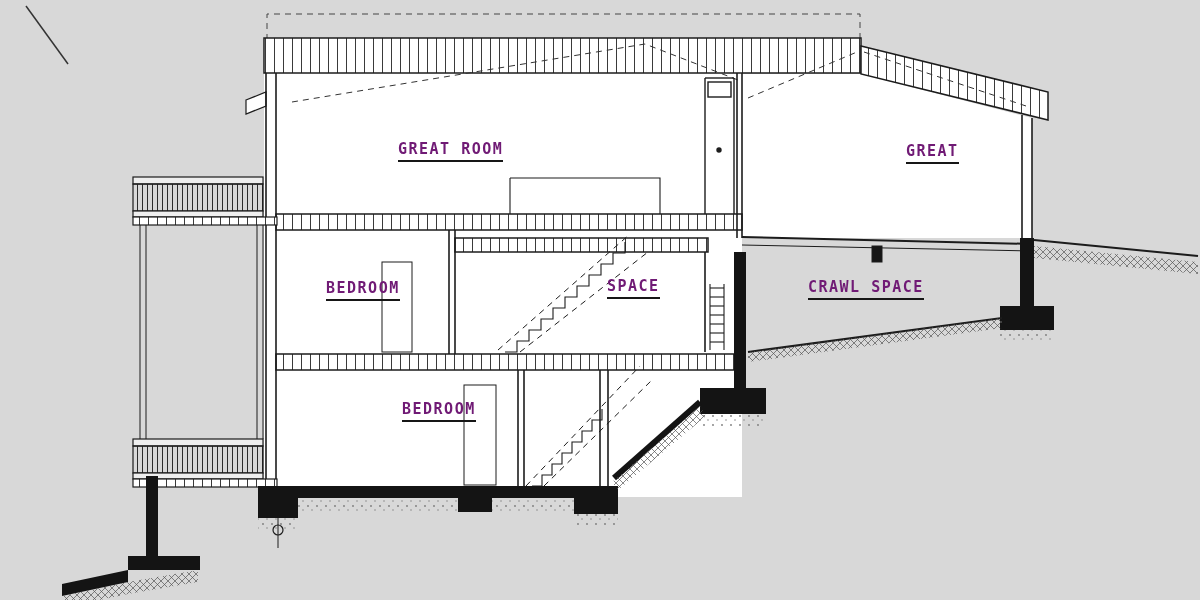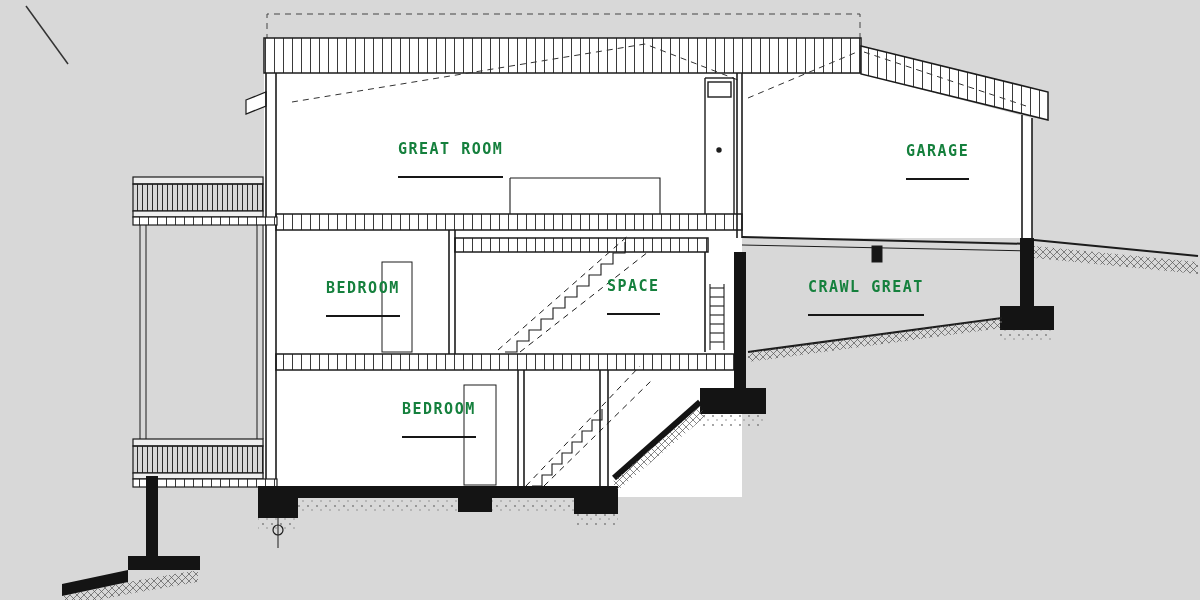--- a/index.html
+++ b/index.html
@@ -9,23 +9,23 @@
     font-family:"DejaVu Sans Mono", monospace;
   }
   #stage{position:relative;width:1200px;height:600px;background:#d8d8d8;}
   #stage svg{position:absolute;left:0;top:0;}
   .room-label{
     position:absolute;
     font-family:"DejaVu Sans Mono", monospace;
     font-weight:bold;
     font-size:15px;
     letter-spacing:1.5px;
-    color:#15803d;
+    color:#701a75;
     border-bottom:2px solid #161616;
-    padding-bottom:18px;
+    padding-bottom:2px;
     white-space:nowrap;
   }
 </style>
 </head>
 <body>
 
 <div id="stage">
 
 <svg width="1200" height="600" viewBox="0 0 1200 600">
   <defs>
@@ -188,19 +188,19 @@
     <rect x="298" y="498" width="160" height="14" fill="url(#stipple)"></rect>
     <rect x="492" y="498" width="82" height="14" fill="url(#stipple)"></rect>
     <rect x="258" y="518" width="40" height="12" fill="url(#stipple)"></rect>
     <rect x="574" y="514" width="44" height="12" fill="url(#stipple)"></rect>
     <rect x="700" y="414" width="66" height="12" fill="url(#stipple)"></rect>
     <rect x="1000" y="330" width="54" height="12" fill="url(#stipple)"></rect>
   </g>
 </svg>
 
 <div class="room-label" style="left:398px;top:140px;">GREAT ROOM</div>
-<div class="room-label" style="left:906px;top:142px;">GARAGE</div>
+<div class="room-label" style="left:906px;top:142px;">GREAT</div>
 <div class="room-label" style="left:326px;top:279px;">BEDROOM</div>
 <div class="room-label" style="left:607px;top:277px;">SPACE</div>
-<div class="room-label" style="left:808px;top:278px;">CRAWL GREAT</div>
+<div class="room-label" style="left:808px;top:278px;">CRAWL SPACE</div>
 <div class="room-label" style="left:402px;top:400px;">BEDROOM</div>
 
 </div>
 
 </body></html>

